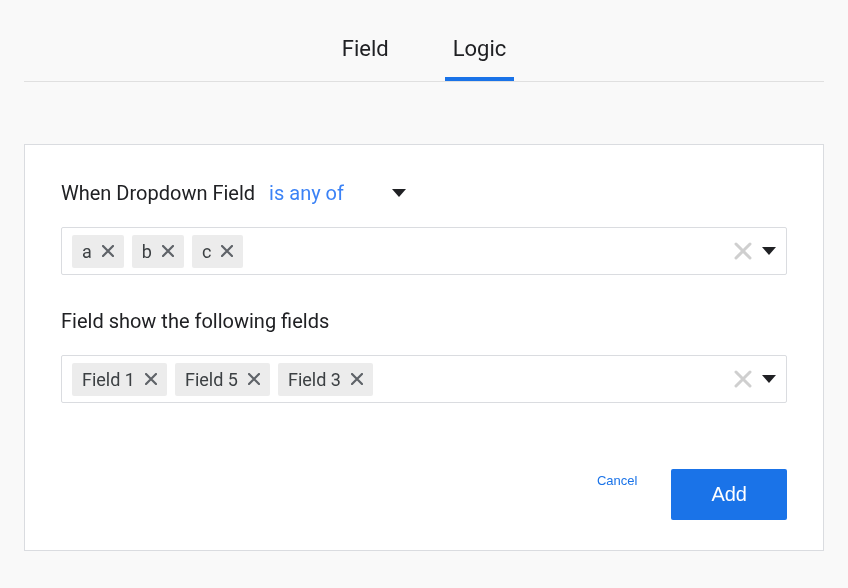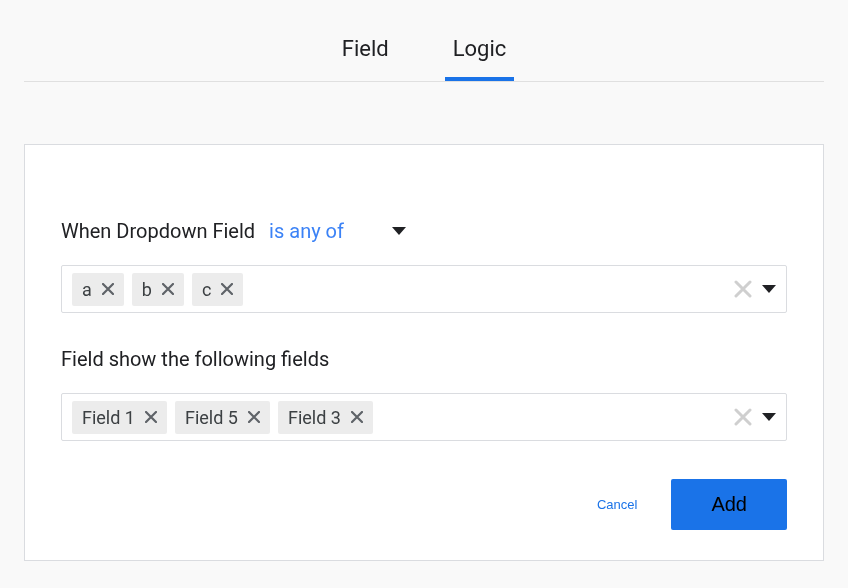--- a/index.html
+++ b/index.html
@@ -39,21 +39,20 @@
       background: #fff;
       border: 1px solid #dadce0;
       margin-top: 62px;
       padding: 36px 36px 30px 36px;
     }
     .condition-row {
       display: flex;
       align-items: center;
       gap: 14px;
       font-size: 20px;
-      margin-top: 38px;
     }
     .condition-label {
       color: #202124;
     }
     .operator-select {
       display: flex;
       align-items: center;
       gap: 48px;
       cursor: pointer;
     }
@@ -138,26 +137,27 @@
     .btn-cancel {
       color: #1a73e8;
       font-size: 13px;
       cursor: pointer;
       background: none;
       border: none;
       padding: 10px 6px;
     }
     .btn-add {
       background: #1a73e8;
-      color: #000000;
+      color: #ffffff;
       font-size: 20px;
       border: none;
       padding: 14px 40px;
       cursor: pointer;
       border-radius: 2px;
+      margin-top: 28px;
     }
   </style>
 </head>
 <body>
 
 <div class="container">
   <div class="tabs">
     <div class="tab">Field</div>
     <div class="tab active">Logic</div>
   </div>

